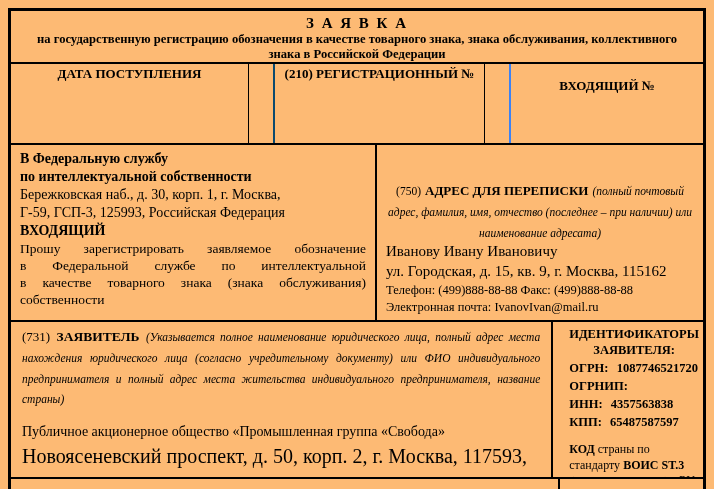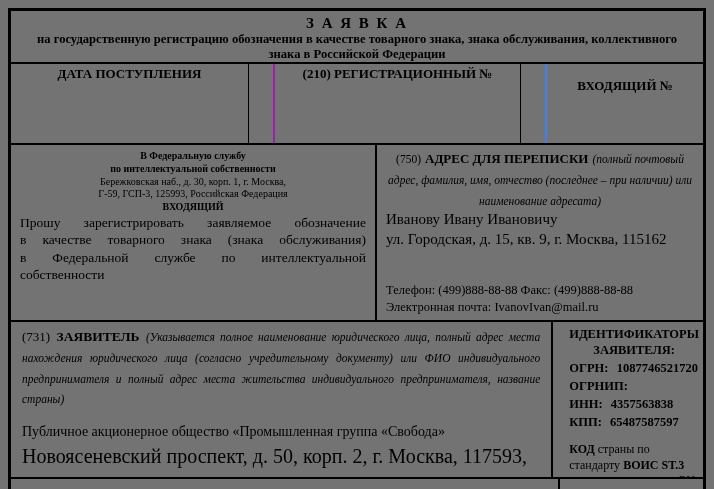--- a/index.html
+++ b/index.html
@@ -1,52 +1,52 @@
 <!DOCTYPE html>
 <html><head>
 <meta charset="utf-8">
 <style>
   html,body { margin:0; padding:0; background:#fff; }
   .page {
     position:relative; width:714px; height:489px; overflow:hidden;
-    background:#737373; color:#000;
+    background:#fdba74; color:#000;
     font-family:"Liberation Serif","DejaVu Serif",serif;
   }
   .form {
     position:absolute; left:8px; top:8px; width:698px; height:514px;
     box-sizing:border-box; border:3px solid #000;
   }
   .row { box-sizing:border-box; border-bottom:2px solid #000; overflow:hidden; }
   .cell { box-sizing:border-box; }
 
   
   .row-header { height:53px; text-align:center; }
   .title { font-size:15px; font-weight:bold; letter-spacing:2px; margin-top:4px; }
   .subtitle { font-size:12.6px; font-weight:bold; line-height:1.2; }
 
   
   .row-reception { height:81px; display:flex; }
   .cell-date { width:238px; border-right:1px solid #000; text-align:center; padding-top:2px; }
   .gap-a, .gap-b { width:24px; }
-  .cell-reg { width:248px; border-left:2px solid #a21caf; border-right:1px solid #000; text-align:center; padding-top:2px; }
+  .cell-reg { width:212px; border-left:2px solid #0c4a6e; border-right:1px solid #000; text-align:center; padding-top:2px; }
   .cell-inc { flex:1; border-left:2px solid #3b82f6; text-align:center; padding-top:14px; }
   .cell-label { font-weight:bold; font-size:13px; }
   .cell-sublabel { font-size:10.5px; }
 
   
   .row-office { height:177px; display:flex; }
   .office-cell { width:366px; border-right:2px solid #000; padding:5px 9px 0 9px; }
-  .office-line { font-size:10px; line-height:1.28; text-align:center; }
+  .office-line { font-size:14px; line-height:1.28; text-align:left; }
   .bold { font-weight:bold; }
   .statement { font-size:13.5px; line-height:1.28; }
   .jl { text-align:justify; text-align-last:justify; }
   .jl-last { text-align:left; }
 
   .corr-cell { flex:1; display:flex; flex-direction:column; padding:3px 9px 4px 9px; }
-  .corr-header { text-align:center; line-height:1.3; }
+  .corr-header { text-align:center; line-height:1.3;margin-top:32px; }
   .corr-code { font-size:11.5px; }
   .corr-label { font-size:13px; font-weight:bold; }
   .corr-note { font-size:11.5px; font-style:italic; }
   .corr-addressee { font-size:15px; line-height:1.3; }
   .corr-address { font-size:15px; line-height:1.3; }
   .corr-spacer { flex:1; }
   .corr-contacts { font-size:12.5px; line-height:1.35; }
 
   
   .row-applicant { height:157px; display:flex;gap:8px; }
@@ -100,22 +100,22 @@
 
     <div class="row row-office">
       <div class="cell office-cell">
         <div class="office-line bold">В Федеральную службу</div>
         <div class="office-line bold">по интеллектуальной собственности</div>
         <div class="office-line">Бережковская наб., д. 30, корп. 1, г. Москва,</div>
         <div class="office-line">Г-59, ГСП-3, 125993, Российская Федерация</div>
         <div class="office-line bold">ВХОДЯЩИЙ</div>
         <div class="statement">
           <div class="jl">Прошу зарегистрировать заявляемое обозначение</div>
+          <div class="jl">в&nbsp;Федеральной службе по интеллектуальной</div>
           <div class="jl">в&nbsp;качестве товарного знака (знака обслуживания)</div>
-          <div class="jl">в&nbsp;Федеральной службе по интеллектуальной</div>
           <div class="jl-last">собственности</div>
         </div>
       </div>
       <div class="cell corr-cell">
         <div class="corr-header">
           <span class="corr-code">(750)</span>
           <span class="corr-label">АДРЕС ДЛЯ ПЕРЕПИСКИ</span>
           <span class="corr-note">(полный почтовый адрес, фамилия, имя, отчество (последнее – при наличии) или наименование адресата)</span>
         </div>
         <div class="corr-addressee">Иванову Ивану Ивановичу</div>

